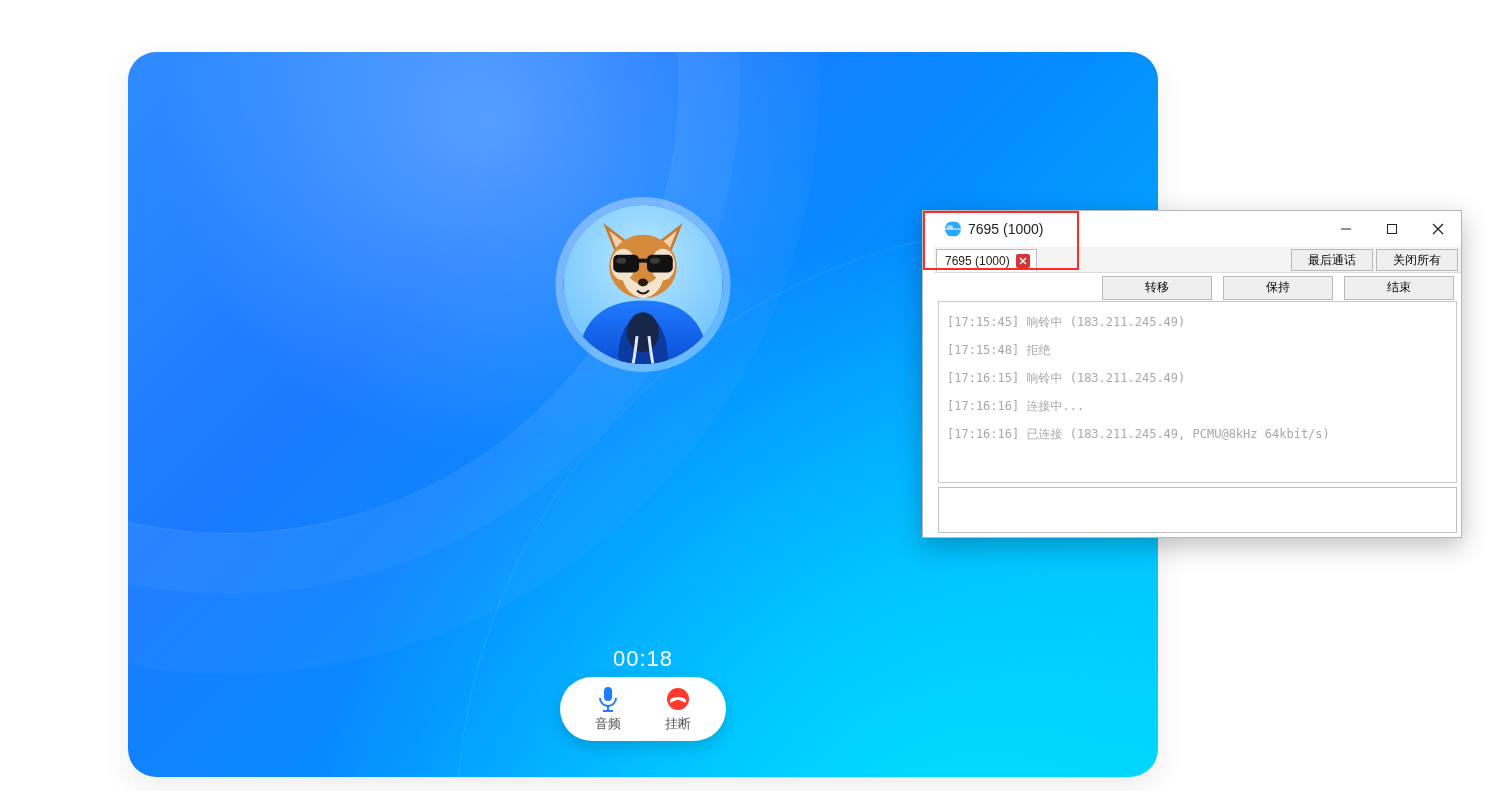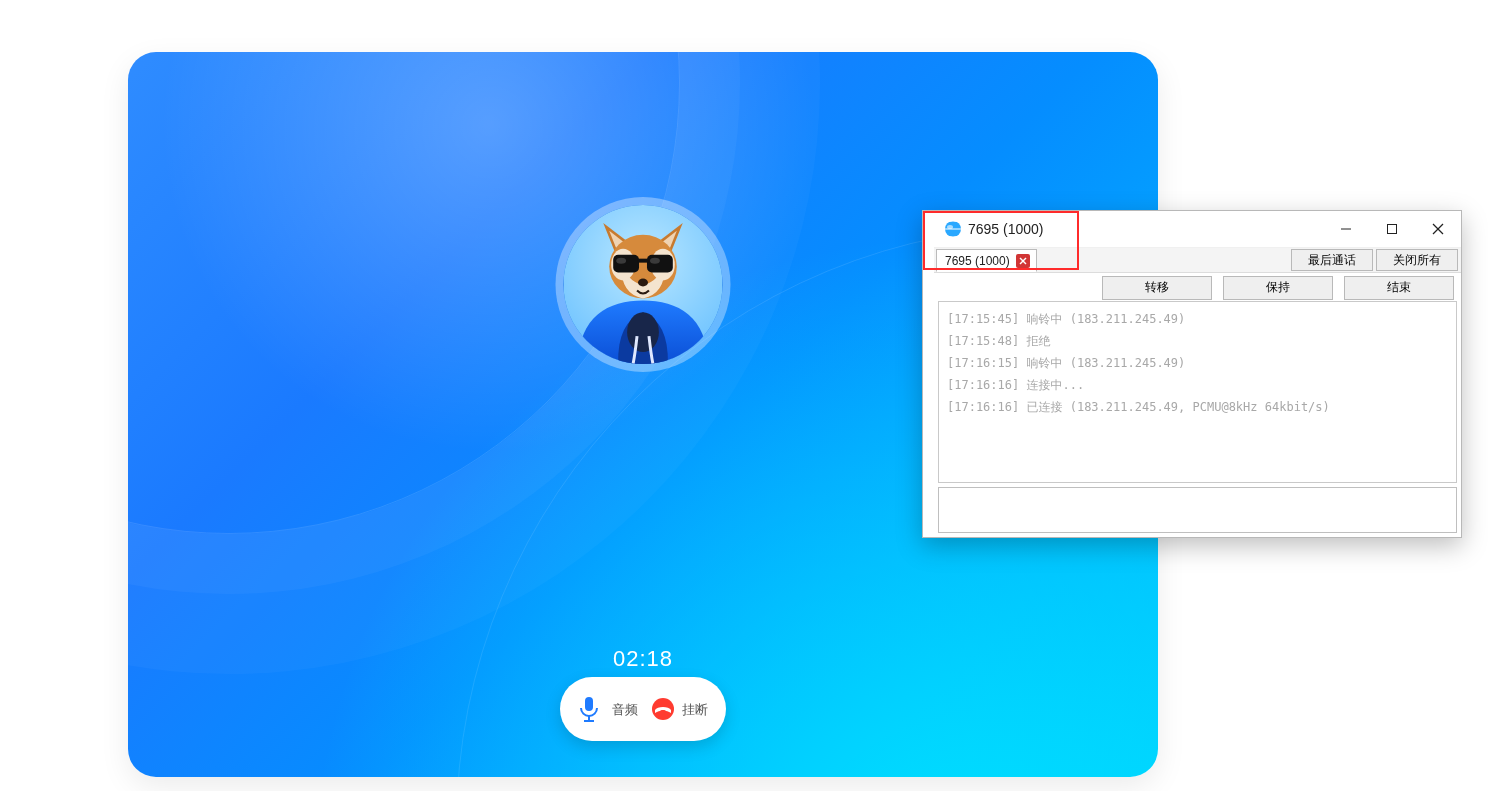--- a/index.html
+++ b/index.html
@@ -90,21 +90,21 @@
     height: 64px;
     border-radius: 40px;
     padding: 0 18px;
     display: flex;
     align-items: center;
     gap: 10px;
     box-shadow: 0 6px 16px rgba(0,0,0,.15);
   }
   .ctrl {
     display: flex;
-    flex-direction: row;
+    flex-direction: column;
     align-items: center;
     justify-content: space-between;
     width: 60px;
     cursor: pointer;
     user-select: none;
   }
   .ctrl .icon {
     height: 28px;
     display: flex;
     align-items: center;
@@ -231,21 +231,21 @@
 
   .log-box {
     margin: 0 4px 4px 4px;
     border: 1px solid #c9c9c9;
     height: 182px;
     box-sizing: border-box;
     padding: 6px 8px;
     font-family: "SimSun","NSimSun","Consolas",monospace;
     font-size: 12px;
     color: #a8a8a8;
-    line-height: 22px;
+    line-height: 28px;
     overflow-y: scroll;
     white-space: pre;
     background: #fff;
   }
 
   .msg-box {
     margin: 0 4px 4px 4px;
     height: 46px;
     box-sizing: border-box;
     display: block;
@@ -308,21 +308,21 @@
         <ellipse cx="80" cy="78" rx="5" ry="4" fill="#2a1a10"></ellipse>
 
         <path d="M74 86 Q80 92 86 86" stroke="#2a1a10" stroke-width="2" fill="none"></path>
 
         <path d="M74 132 Q72 150 70 160" stroke="#dfe8ff" stroke-width="3" fill="none"></path>
         <path d="M86 132 Q88 150 90 160" stroke="#dfe8ff" stroke-width="3" fill="none"></path>
       </svg>
     </span>
   </div>
 
-  <div class="call-timer">02:18</div>
+  <div class="call-timer">00:18</div>
 
   <div class="call-controls">
     <div class="ctrl">
       <span class="icon">
         <svg width="22" height="26" viewBox="0 0 22 26">
           <rect x="7" y="1" width="8" height="14" rx="4" fill="#1f7bff"></rect>
           <path d="M3 12a8 8 0 0 0 16 0" fill="none" stroke="#1f7bff" stroke-width="2"></path>
           <line x1="11" y1="20" x2="11" y2="24" stroke="#1f7bff" stroke-width="2"></line>
           <line x1="6" y1="25" x2="16" y2="25" stroke="#1f7bff" stroke-width="2"></line>
         </svg>

